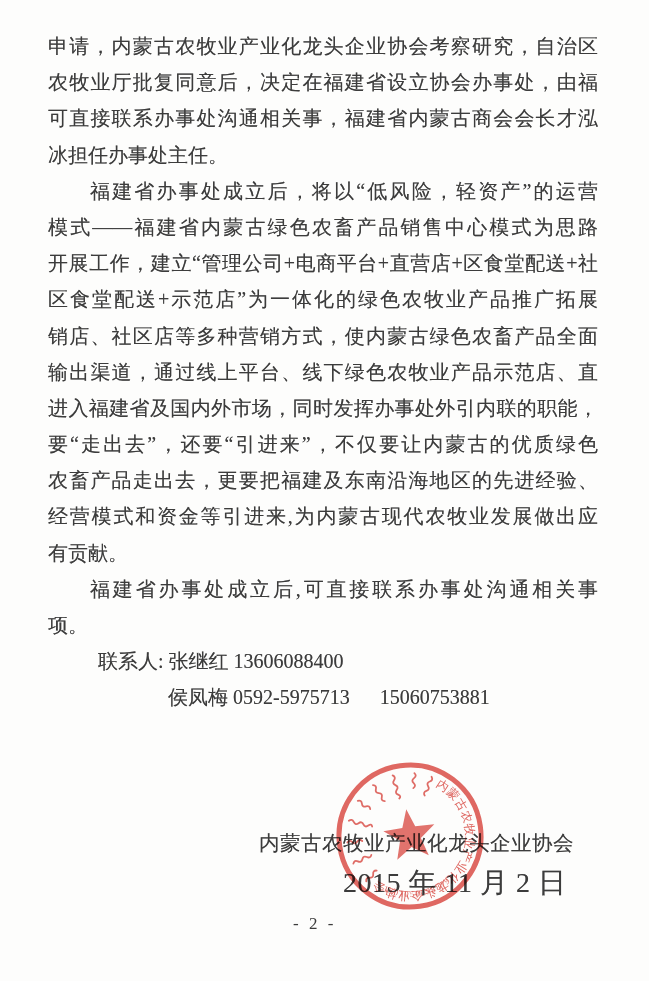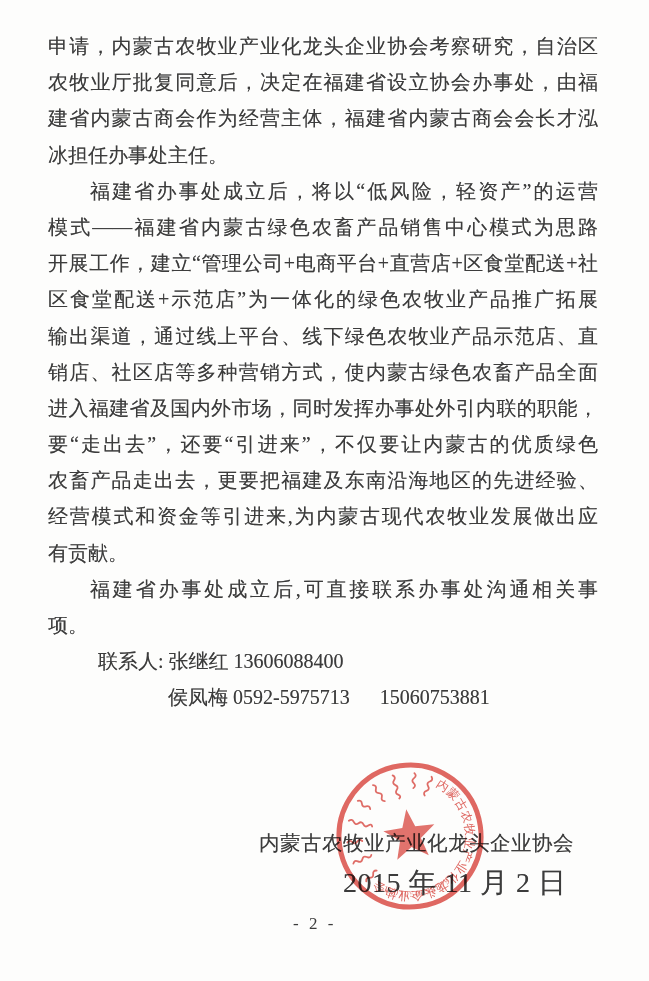--- a/index.html
+++ b/index.html
@@ -76,28 +76,28 @@
   }
 </style>
 </head>
 <body>
 
 <div class="page">
 
   <div class="text-block">
     <div class="line full">申请，内蒙古农牧业产业化龙头企业协会考察研究，自治区</div>
     <div class="line full">农牧业厅批复同意后，决定在福建省设立协会办事处，由福</div>
-    <div class="line full">建省内蒙古商会作为经营主体，福建省内蒙古商会会长才泓</div>
+    <div class="line full">可直接联系办事处沟通相关事，福建省内蒙古商会会长才泓</div>
     <div class="line">冰担任办事处主任。</div>
     <div class="line full indent">福建省办事处成立后，将以“低风险，轻资产”的运营</div>
     <div class="line full">模式——福建省内蒙古绿色农畜产品销售中心模式为思路</div>
     <div class="line full">开展工作，建立“管理公司+电商平台+直营店+区食堂配送+社</div>
     <div class="line full">区食堂配送+示范店”为一体化的绿色农牧业产品推广拓展</div>
+    <div class="line full">销店、社区店等多种营销方式，使内蒙古绿色农畜产品全面</div>
     <div class="line full">输出渠道，通过线上平台、线下绿色农牧业产品示范店、直</div>
-    <div class="line full">销店、社区店等多种营销方式，使内蒙古绿色农畜产品全面</div>
     <div class="line full">进入福建省及国内外市场，同时发挥办事处外引内联的职能，</div>
     <div class="line full">要“走出去”，还要“引进来”，不仅要让内蒙古的优质绿色</div>
     <div class="line full">农畜产品走出去，更要把福建及东南沿海地区的先进经验、</div>
     <div class="line full">经营模式和资金等引进来,为内蒙古现代农牧业发展做出应</div>
     <div class="line">有贡献。</div>
     <div class="line full indent">福建省办事处成立后,可直接联系办事处沟通相关事</div>
     <div class="line">项。</div>
     <div class="line pad-1">联系人: 张继红 13606088400</div>
     <div class="line pad-2 pre">侯凤梅 0592-5975713      15060753881</div>
   </div>

